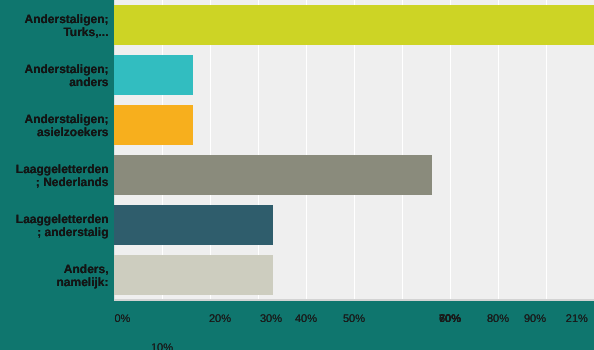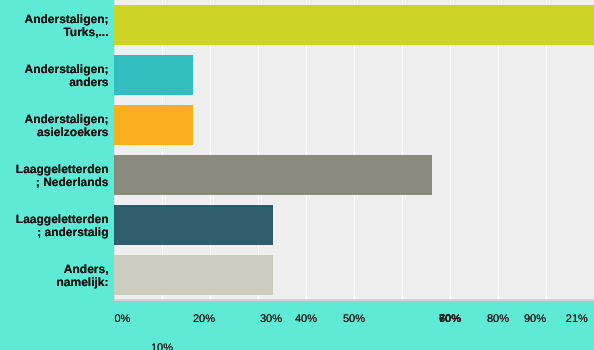--- a/index.html
+++ b/index.html
@@ -13,21 +13,21 @@
     height: 350px;
     overflow: hidden;
     font-family: "Liberation Sans", sans-serif;
     -webkit-font-smoothing: antialiased;
     text-rendering: geometricPrecision;
   }
   #chart {
     position: relative;
     width: 594px;
     height: 350px;
-    background: #5eead4;
+    background: #0f766e;
     overflow: hidden;
   }
 
   
   .plot {
     position: absolute;
     left: 114px;
     top: 0px;
     width: 480px;
     height: 299px;
@@ -176,21 +176,21 @@
     </div>
     <div class="cat-label cat-5">
       <div>Anders,</div>
       <div>namelijk:</div>
     </div>
   </div>
 
   <div class="tick-labels">
     <div class="tick-label tk-0" style="left: 114.5px;">0%</div>
     <div class="tick-label tk-10" style="left: 150.984px; margin-top: 29px;">10%</div>
-    <div class="tick-label tk-20" style="left: 193px;">20%</div>
+    <div class="tick-label tk-20" style="left: 209px;">20%</div>
     <div class="tick-label tk-30" style="left: 246.984px; margin-left: 13px;">30%</div>
     <div class="tick-label tk-40" style="left: 294.984px;">40%</div>
     <div class="tick-label tk-50" style="left: 342.984px;">50%</div>
     <div class="tick-label tk-60" style="left: 390.984px; margin-left: 48px;">60%</div>
     <div class="tick-label tk-70" style="left: 438.984px; font-weight: bold;">70%</div>
     <div class="tick-label tk-80" style="left: 486.984px;">80%</div>
     <div class="tick-label tk-90" style="left: 524px;">90%</div>
     <div class="tick-label tk-100" style="left: 565.859px;">21%</div>
   </div>
 

